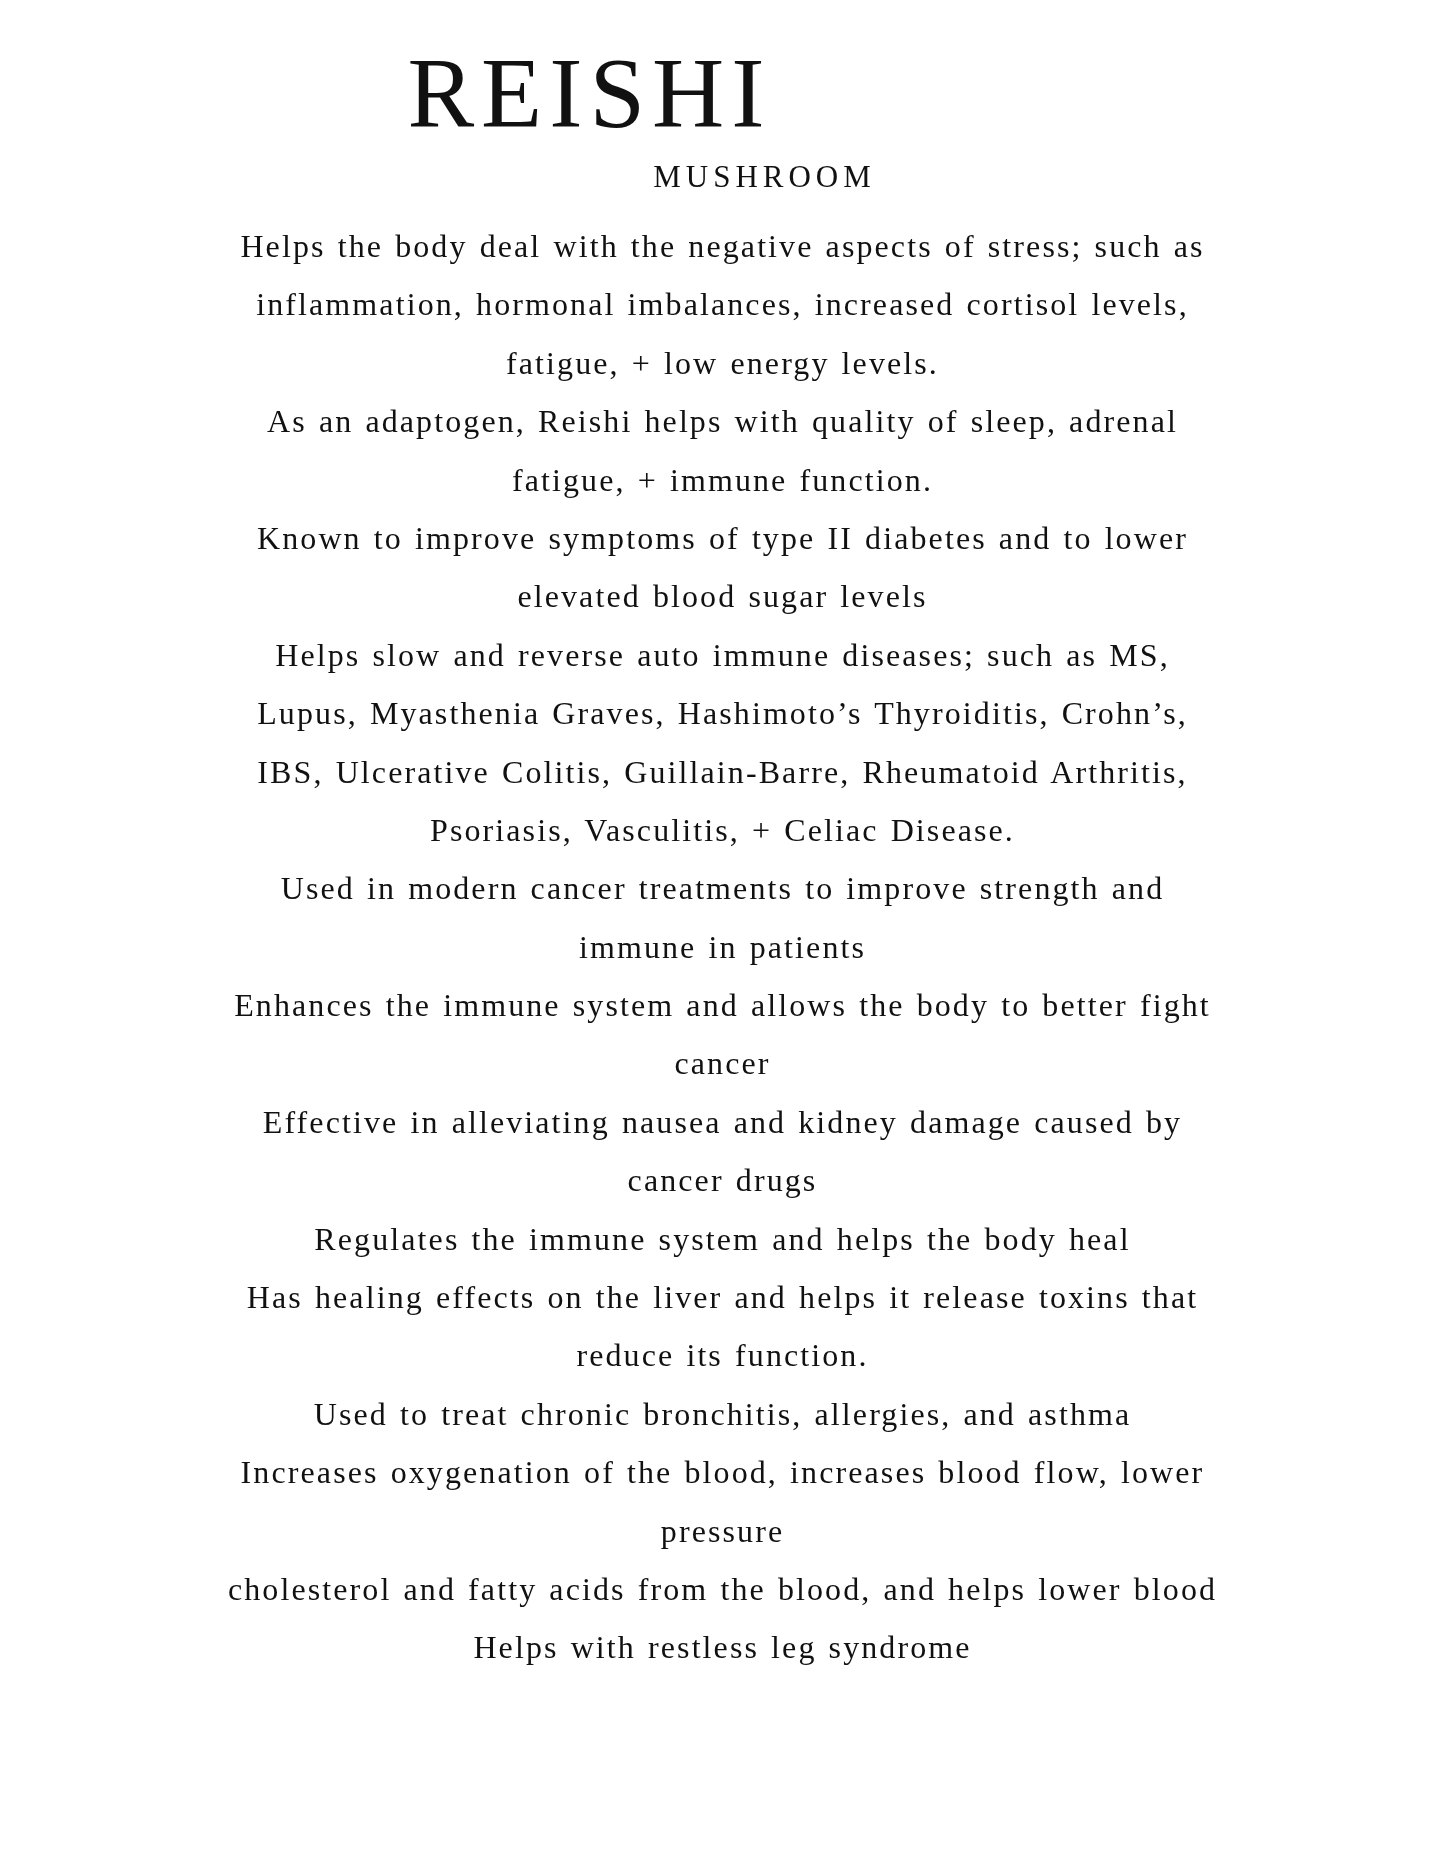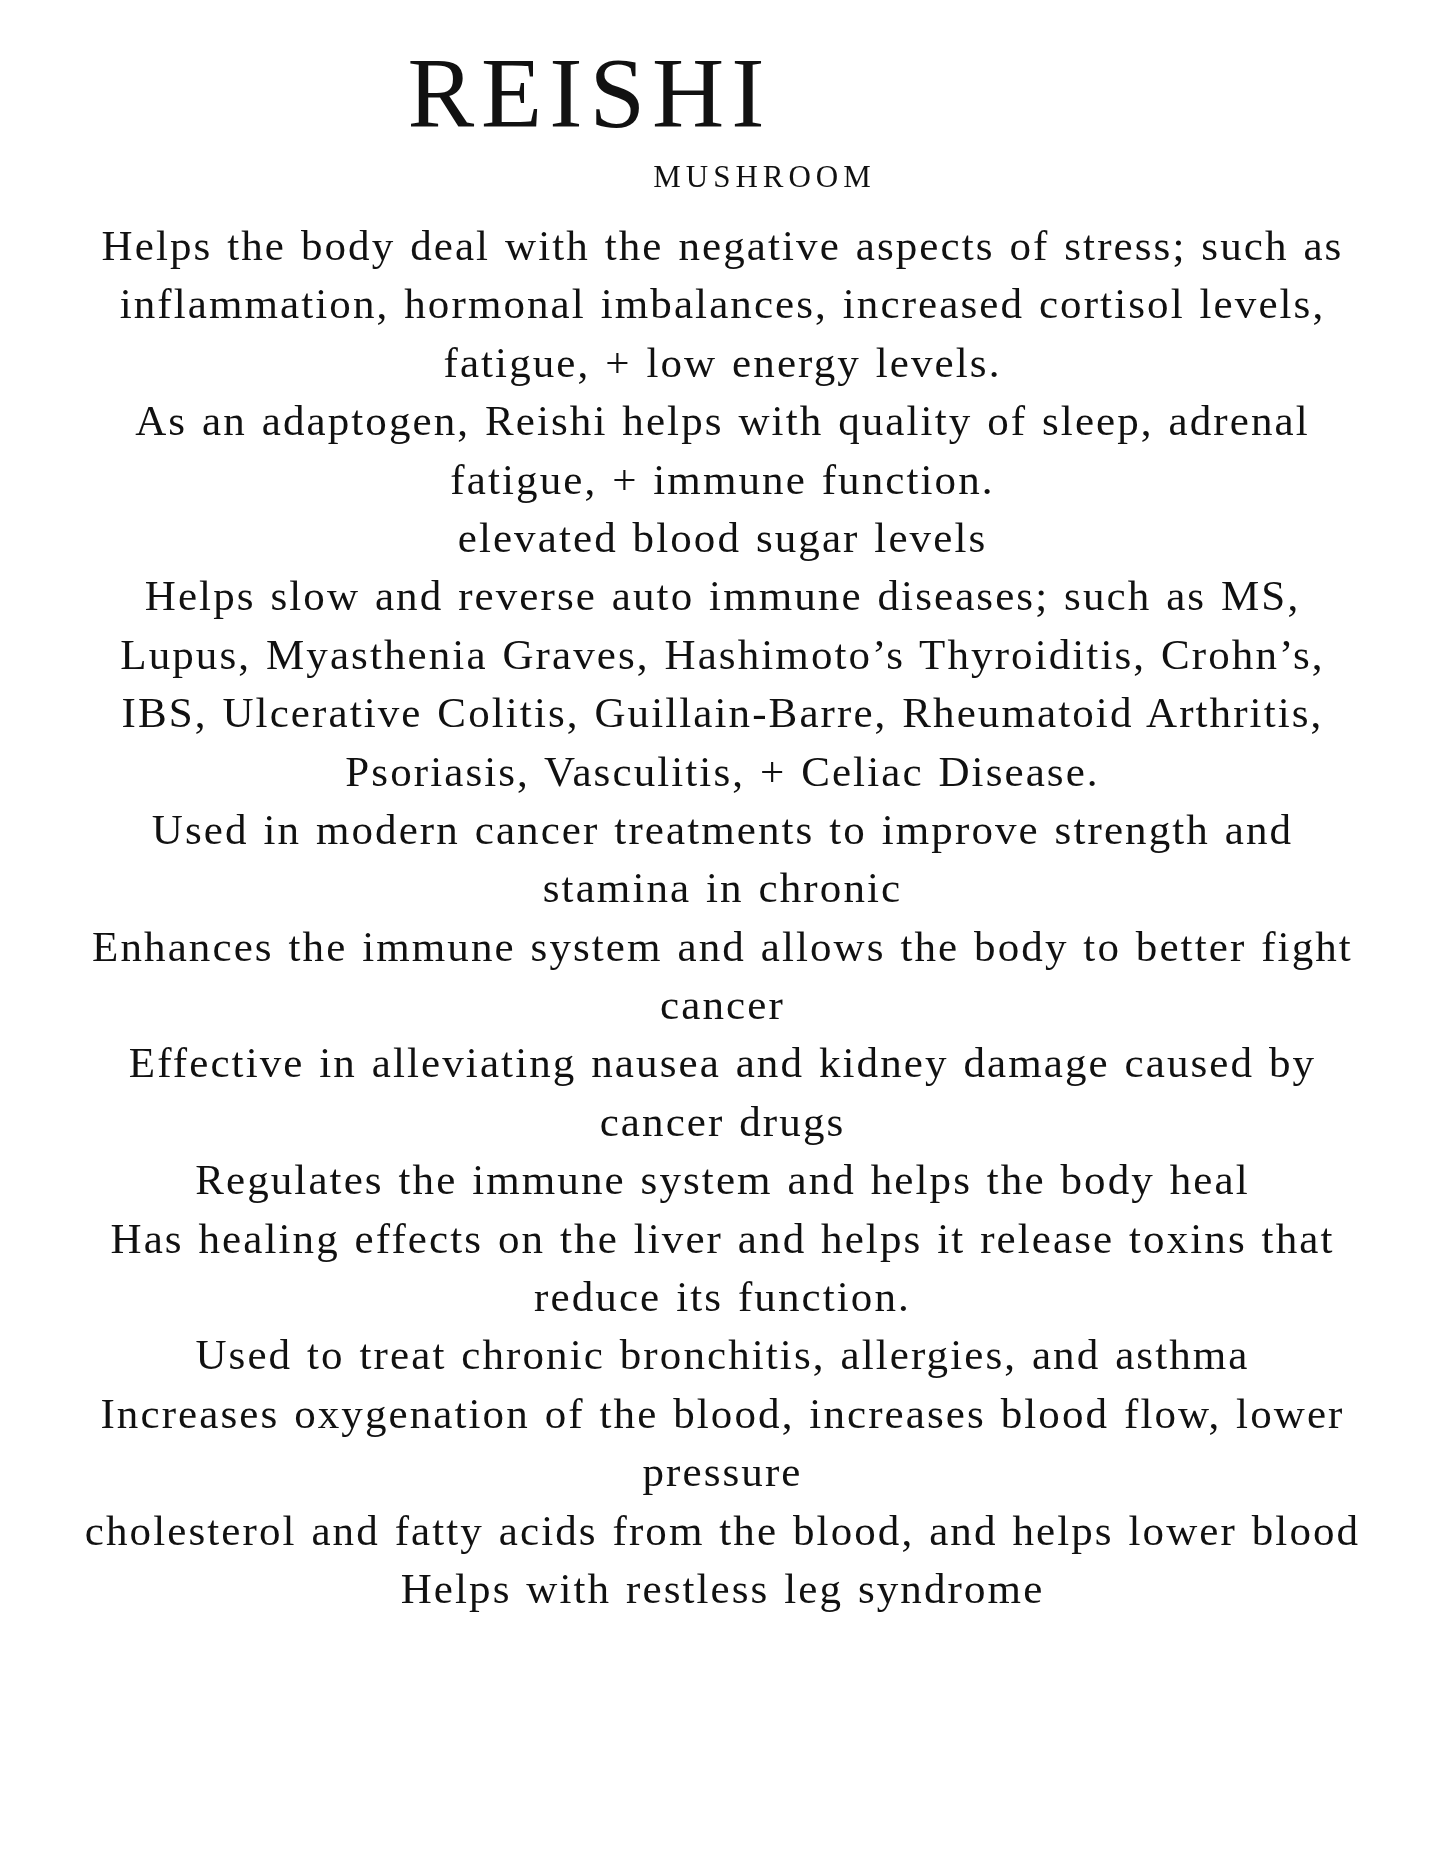--- a/index.html
+++ b/index.html
@@ -58,21 +58,21 @@
       list-style: none;
     }
     .item {
       margin: 0;
       padding: 0;
     }
     .line {
       display: block;
       text-align: center;
       white-space: nowrap;
-      font-size: 43px;
+      font-size: 32px;
       line-height: 58.4px;
       height: 58.4px;
       letter-spacing: 2.1px;
       word-spacing: 2px;
     }
   </style>
 </head>
 <body>
 
 <div class="page">
@@ -83,31 +83,32 @@
     <li class="item">
       <span class="line">Helps the body deal with the negative aspects of stress; such as</span>
       <span class="line">inflammation, hormonal imbalances, increased cortisol levels,</span>
       <span class="line">fatigue, + low energy levels.</span>
     </li>
     <li class="item">
       <span class="line">As an adaptogen, Reishi helps with quality of sleep, adrenal</span>
       <span class="line">fatigue, + immune function.</span>
     </li>
     <li class="item">
+      <span class="line">Known to improve symptoms of type II diabetes and to lower</span>
       <span class="line">elevated blood sugar levels</span>
     </li>
     <li class="item">
       <span class="line">Helps slow and reverse auto immune diseases; such as MS,</span>
       <span class="line">Lupus, Myasthenia Graves, Hashimoto’s Thyroiditis, Crohn’s,</span>
       <span class="line">IBS, Ulcerative Colitis, Guillain-Barre, Rheumatoid Arthritis,</span>
       <span class="line">Psoriasis, Vasculitis, + Celiac Disease.</span>
     </li>
     <li class="item">
       <span class="line">Used in modern cancer treatments to improve strength and</span>
-      <span class="line">stamina in chronic</span>
+      <span class="line">immune in patients</span>
     </li>
     <li class="item">
       <span class="line">Enhances the immune system and allows the body to better fight</span>
       <span class="line">cancer</span>
     </li>
     <li class="item">
       <span class="line">Effective in alleviating nausea and kidney damage caused by</span>
       <span class="line">cancer drugs</span>
     </li>
     <li class="item">

